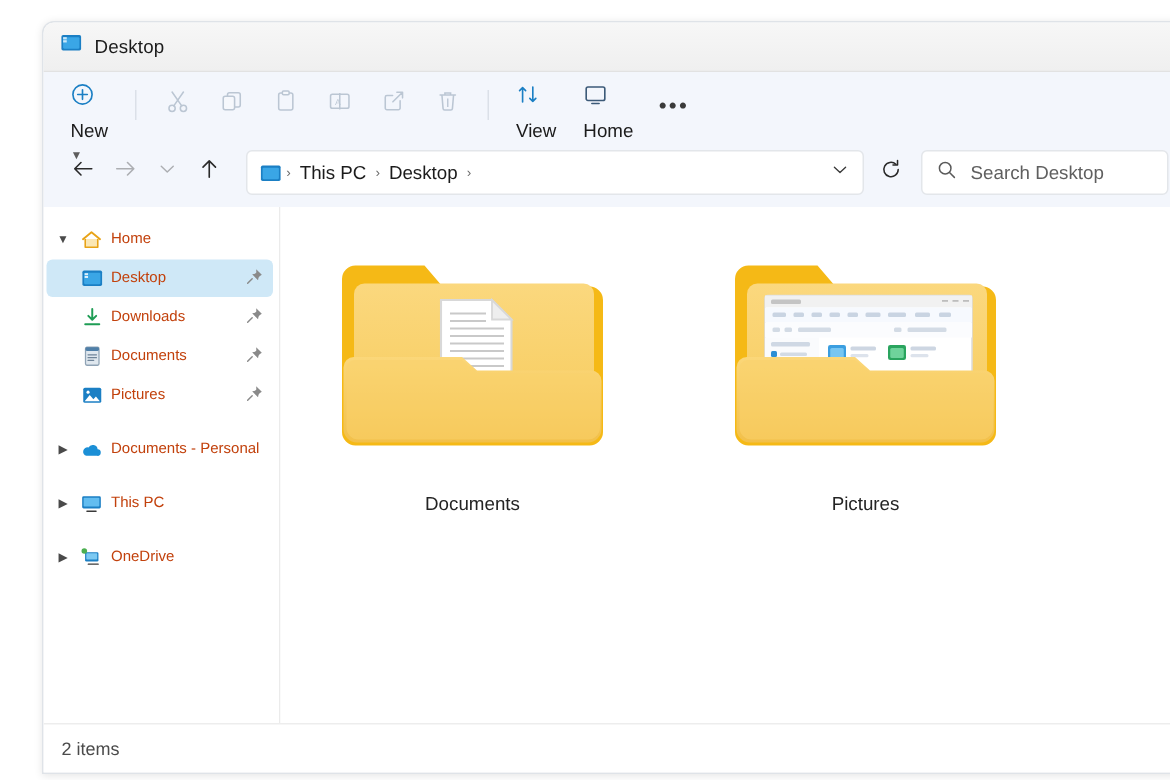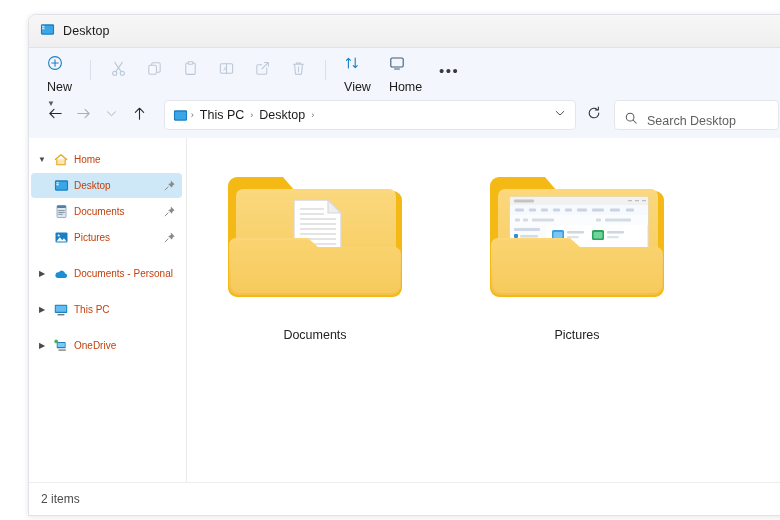--- a/index.html
+++ b/index.html
@@ -104,21 +104,21 @@
   .addr-ic {
     width: 26px; height: 28px;
     display: flex; align-items: center; justify-content: center;
   }
   .searchbox {
     width: 172px; height: 30px;
     margin-left: 6px;
     background: #ffffff;
     border: 1px solid #e3e6ea;
     border-radius: 4px;
-    display: flex; align-items: flex-end; gap: 7px;
+    display: flex; align-items: center; gap: 7px;
     padding: 0 9px;
     box-sizing: border-box;
   }
   .searchbox input {
     border: 0; outline: 0; background: transparent;
     font-family: "Liberation Sans", sans-serif;
     font-size: 12.5px; color: #1b1b1b; width: 120px;
   }
   .searchbox input::placeholder { color: #5f5f5f; }
 
@@ -408,20 +408,35 @@
           </span>
           <span class="nav-label">Desktop</span>
           <span class="pin">
             <svg width="13" height="13" viewBox="0 0 16 16">
               <path d="M9.6 1.8l4.6 4.6-1.5 1a3 3 0 0 0-1.3 1.9l-.3 1.5-4.8-4.8 1.5-.3A3 3 0 0 0 9.7 4.5z" fill="#8a8a8a"></path>
               <path d="M6.3 9.7L2.6 13.4" stroke="#8a8a8a" stroke-width="1.2" stroke-linecap="round"></path>
             </svg>
           </span>
         </div>
 
+        <div class="nav-item indent-1">
+          <span class="nav-ico">
+            <svg width="15" height="15" viewBox="0 0 16 16">
+              <path d="M8 2.2v7.4M5.2 7l2.8 2.8L10.8 7" fill="none" stroke="#1f9d55" stroke-width="1.4" stroke-linecap="round" stroke-linejoin="round"></path>
+              <path d="M3 13h10" stroke="#1f9d55" stroke-width="1.4" stroke-linecap="round"></path>
+            </svg>
+          </span>
+          <span class="nav-label">Downloads</span>
+          <span class="pin">
+            <svg width="13" height="13" viewBox="0 0 16 16">
+              <path d="M9.6 1.8l4.6 4.6-1.5 1a3 3 0 0 0-1.3 1.9l-.3 1.5-4.8-4.8 1.5-.3A3 3 0 0 0 9.7 4.5z" fill="#8a8a8a"></path>
+              <path d="M6.3 9.7L2.6 13.4" stroke="#8a8a8a" stroke-width="1.2" stroke-linecap="round"></path>
+            </svg>
+          </span>
+        </div>
 
         <div class="nav-item indent-1">
           <span class="nav-ico">
             <svg width="15" height="15" viewBox="0 0 16 16">
               <rect x="3.2" y="1.6" width="9.6" height="12.8" rx="1" fill="#dfe7ee" stroke="#8fa3b5" stroke-width=".9"></rect>
               <rect x="3.2" y="1.6" width="9.6" height="2.6" rx="1" fill="#4f7fa8"></rect>
               <path d="M5 7h6M5 9h6M5 11h4" stroke="#6f8499" stroke-width=".9" stroke-linecap="round"></path>
             </svg>
           </span>
           <span class="nav-label">Documents</span>

